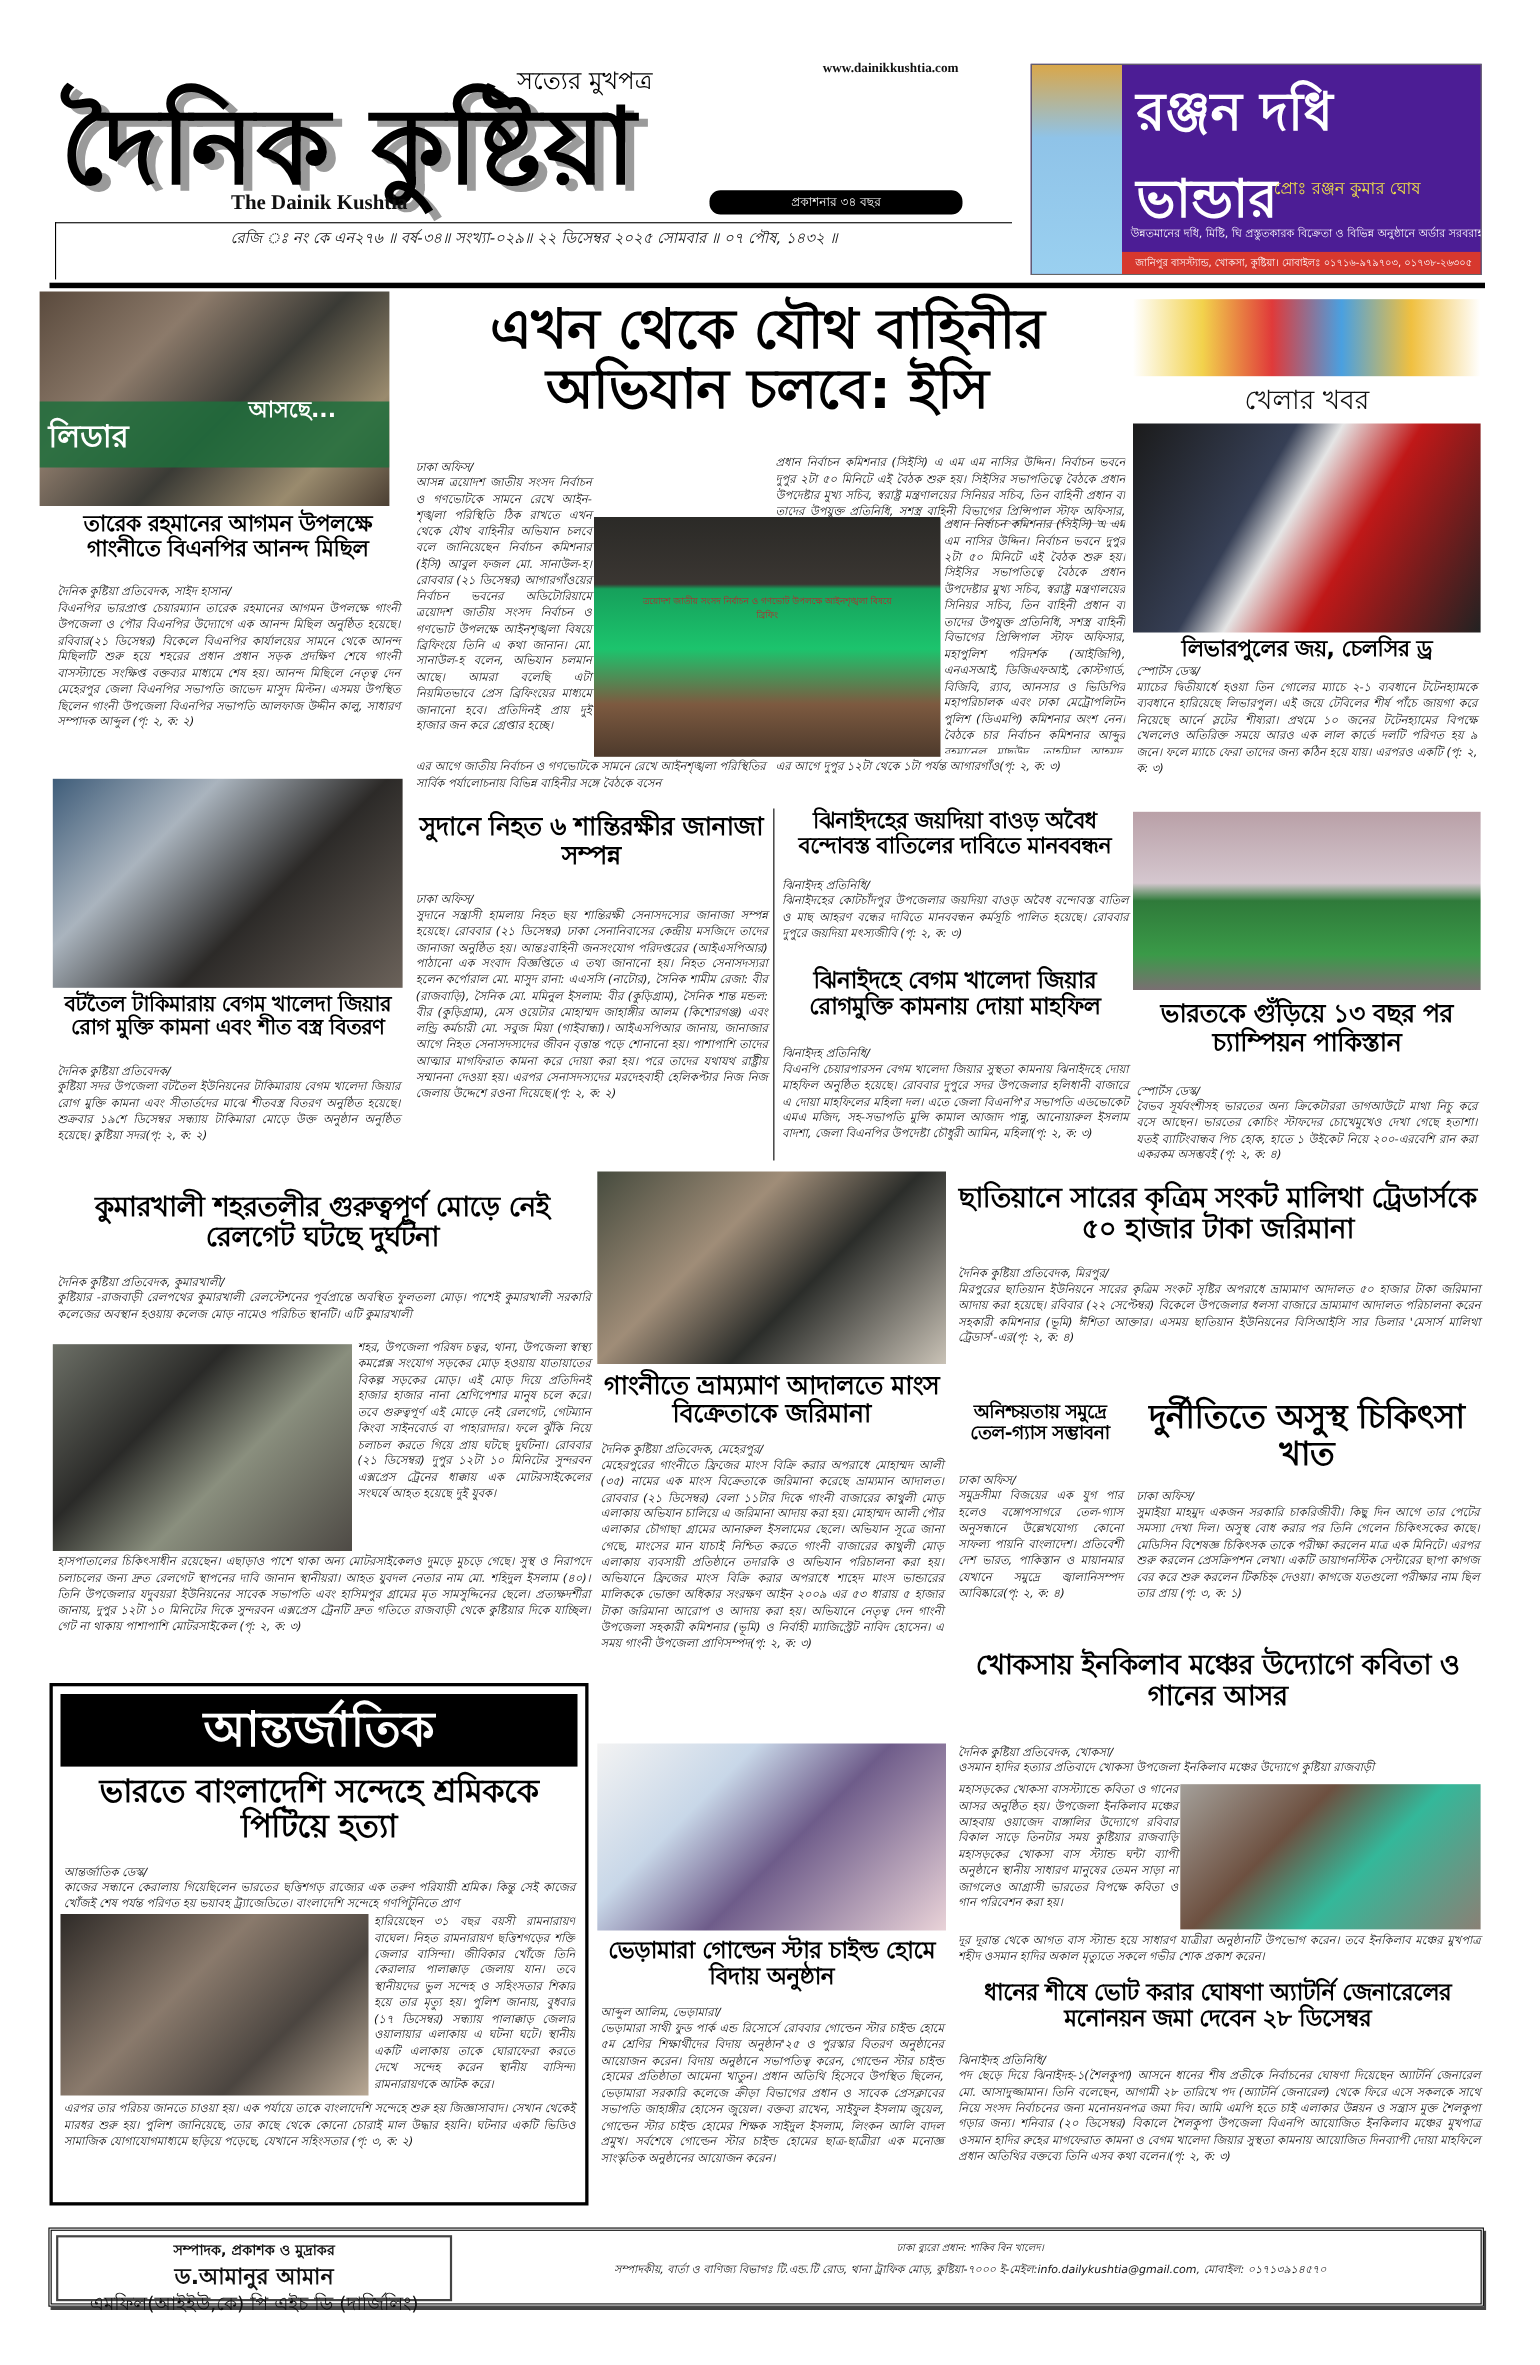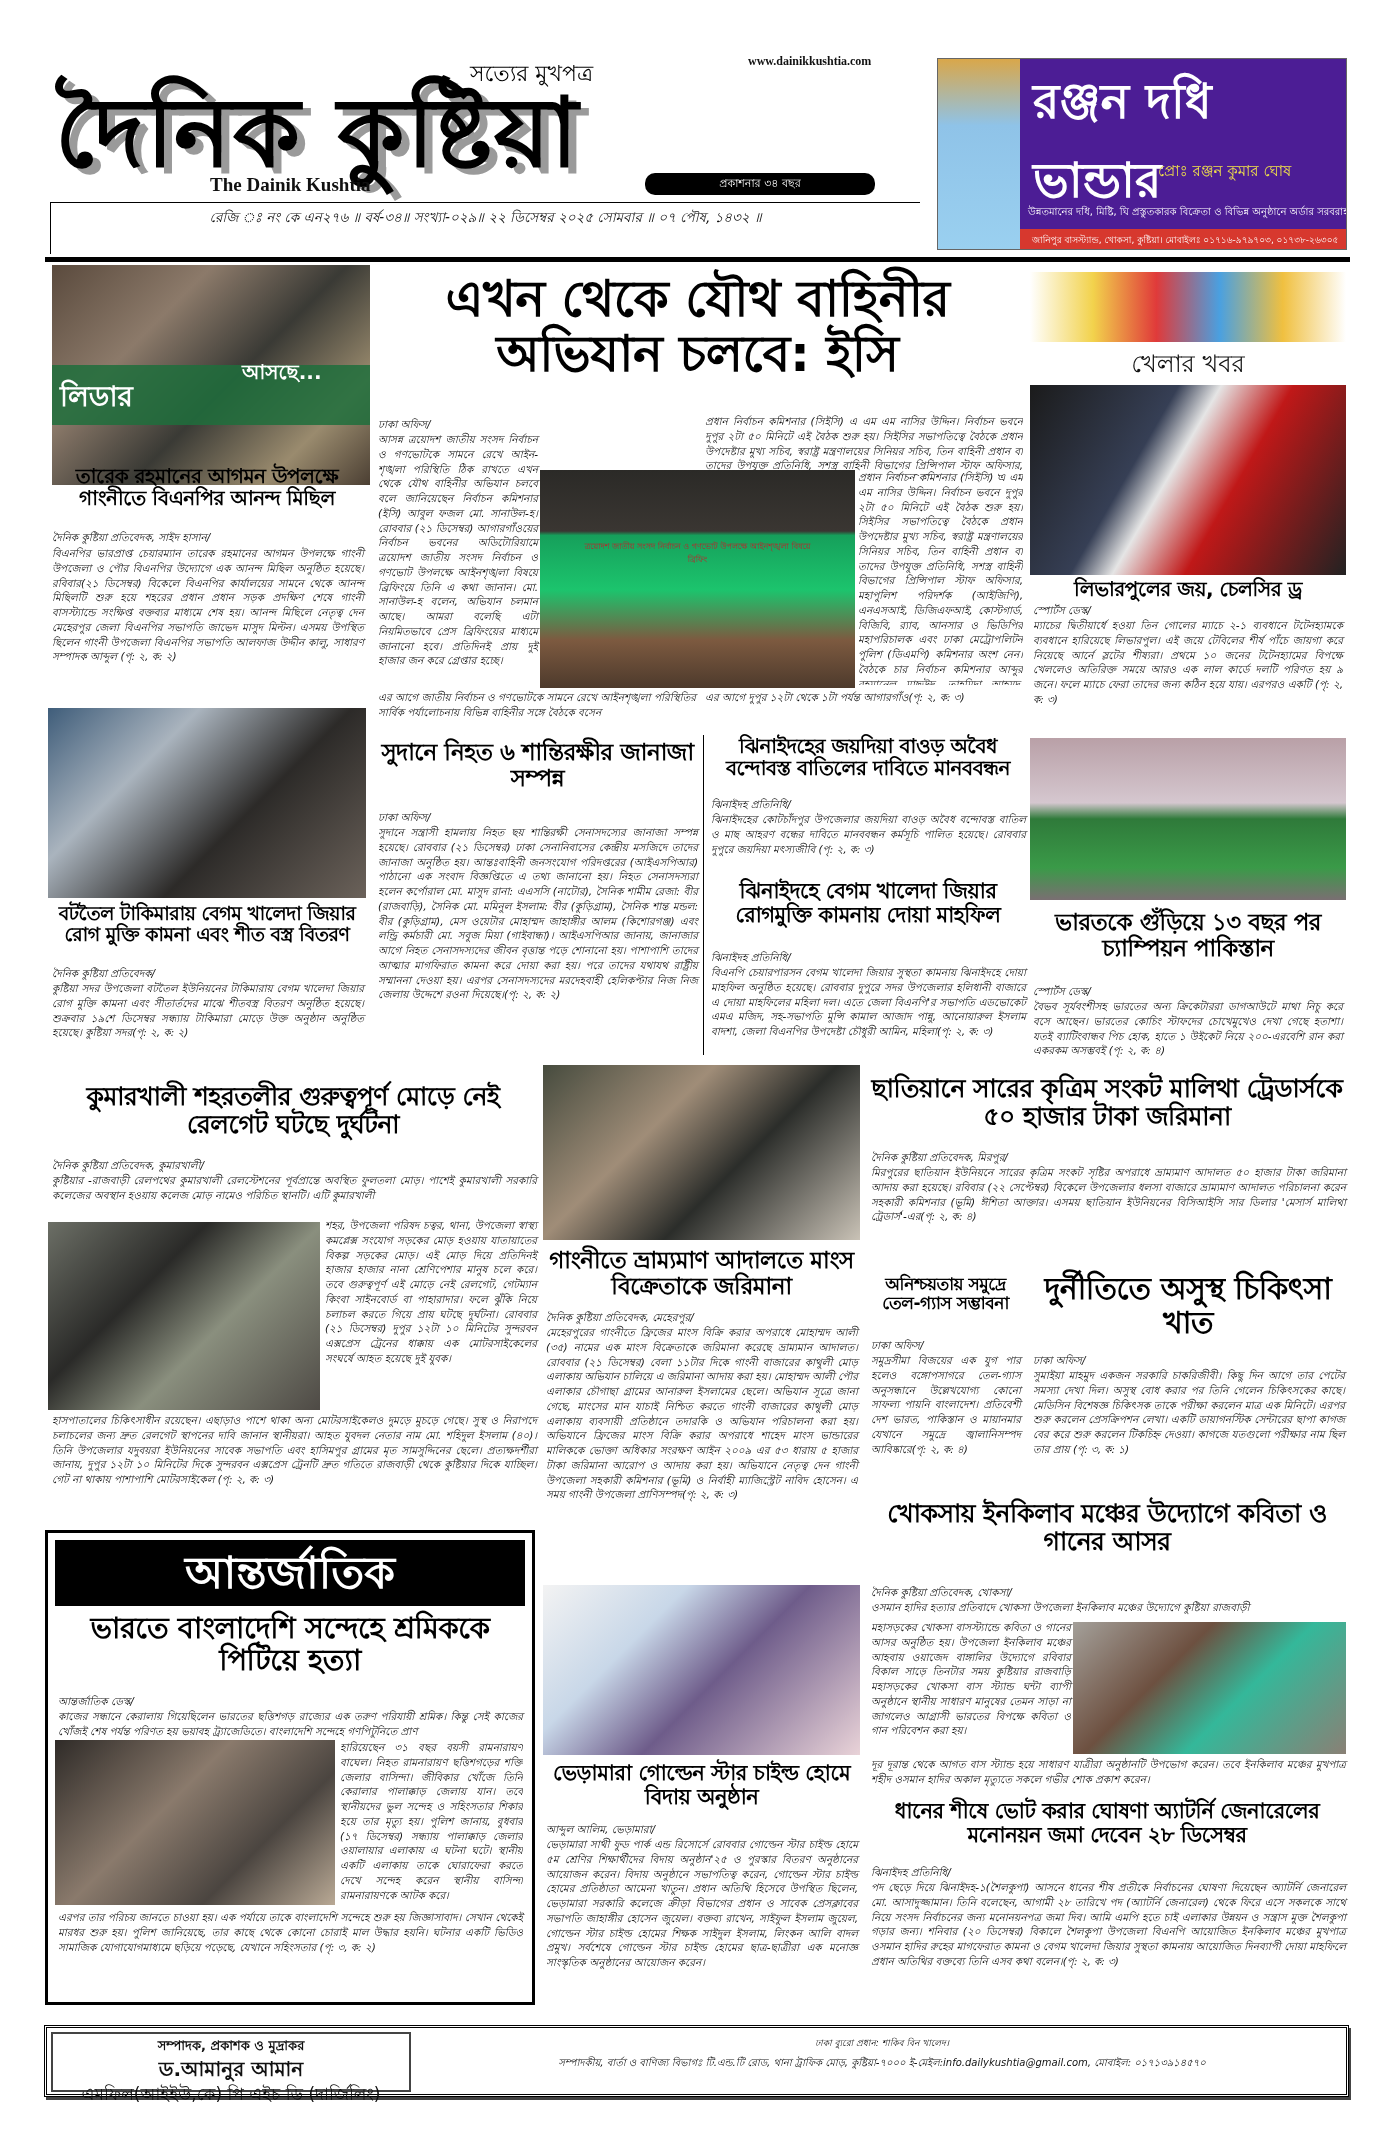--- a/index.html
+++ b/index.html
@@ -64,21 +64,21 @@
 <div id="ad-box">
   <div id="ad-left"></div>
   <div id="ad-name">রঞ্জন দধি ভান্ডার</div>
   <div id="ad-prop">প্রোঃ রঞ্জন কুমার ঘোষ</div>
   <div id="ad-desc">উন্নতমানের দধি, মিষ্টি, ঘি প্রস্তুতকারক বিক্রেতা ও বিভিন্ন অনুষ্ঠানে অর্ডার সরবরাহকারী</div>
   <div id="ad-addr">জানিপুর বাসস্ট্যান্ড, খোকসা, কুষ্টিয়া। মোবাইলঃ ০১৭১৬-৯৭৯৭০৩, ০১৭৩৮-২৬৩০৫</div>
 </div>
 
 <div class="rule" style="left:45px;top:257px;width:1305px;height:5px;"></div>
 
-<div class="photo ph-crowd" style="left:52px;top:265px;width:318px;height:220px;">
+<div class="photo ph-crowd" style="left:36px;top:265px;width:318px;height:195px;">
   <div style="position:absolute;left:0;top:100px;width:318px;height:60px;background:rgba(30,110,60,0.85);"></div>
   <div style="position:absolute;left:8px;top:110px;color:#fff;font-weight:bold;font-size:28px;">লিডার</div>
   <div style="position:absolute;left:190px;top:92px;color:#fff;font-weight:bold;font-size:20px;">আসছে...</div>
 </div>
 <div>
   <div class="abs hl" style="left:48px;top:465px;width:318px;font-size:20px;">তারেক রহমানের আগমন উপলক্ষে গাংনীতে বিএনপির আনন্দ মিছিল</div>
   <div class="abs dateline" style="left:52px;top:530px;width:312px;">দৈনিক কুষ্টিয়া প্রতিবেদক, সাইদ হাসান/</div>
   <div class="abs body" style="left:52px;top:546px;width:312px;">বিএনপির ভারপ্রাপ্ত চেয়ারম্যান তারেক রহমানের আগমন উপলক্ষে গাংনী উপজেলা ও পৌর বিএনপির উদ্যোগে এক আনন্দ মিছিল অনুষ্ঠিত হয়েছে। রবিবার(২১ ডিসেম্বর) বিকেলে বিএনপির কার্যালয়ের সামনে থেকে আনন্দ মিছিলটি শুরু হয়ে শহরের প্রধান প্রধান সড়ক প্রদক্ষিণ শেষে গাংনী বাসস্ট্যান্ডে সংক্ষিপ্ত বক্তব্যর মাধ্যমে শেষ হয়। আনন্দ মিছিলে নেতৃত্ব দেন মেহেরপুর জেলা বিএনপির সভাপতি জাভেদ মাসুদ মিল্টন। এসময় উপস্থিত ছিলেন গাংনী উপজেলা বিএনপির সভাপতি আলফাজ উদ্দীন কালু, সাধারণ সম্পাদক আব্দুল (পৃ: ২, ক: ২)</div>
 </div>
 

